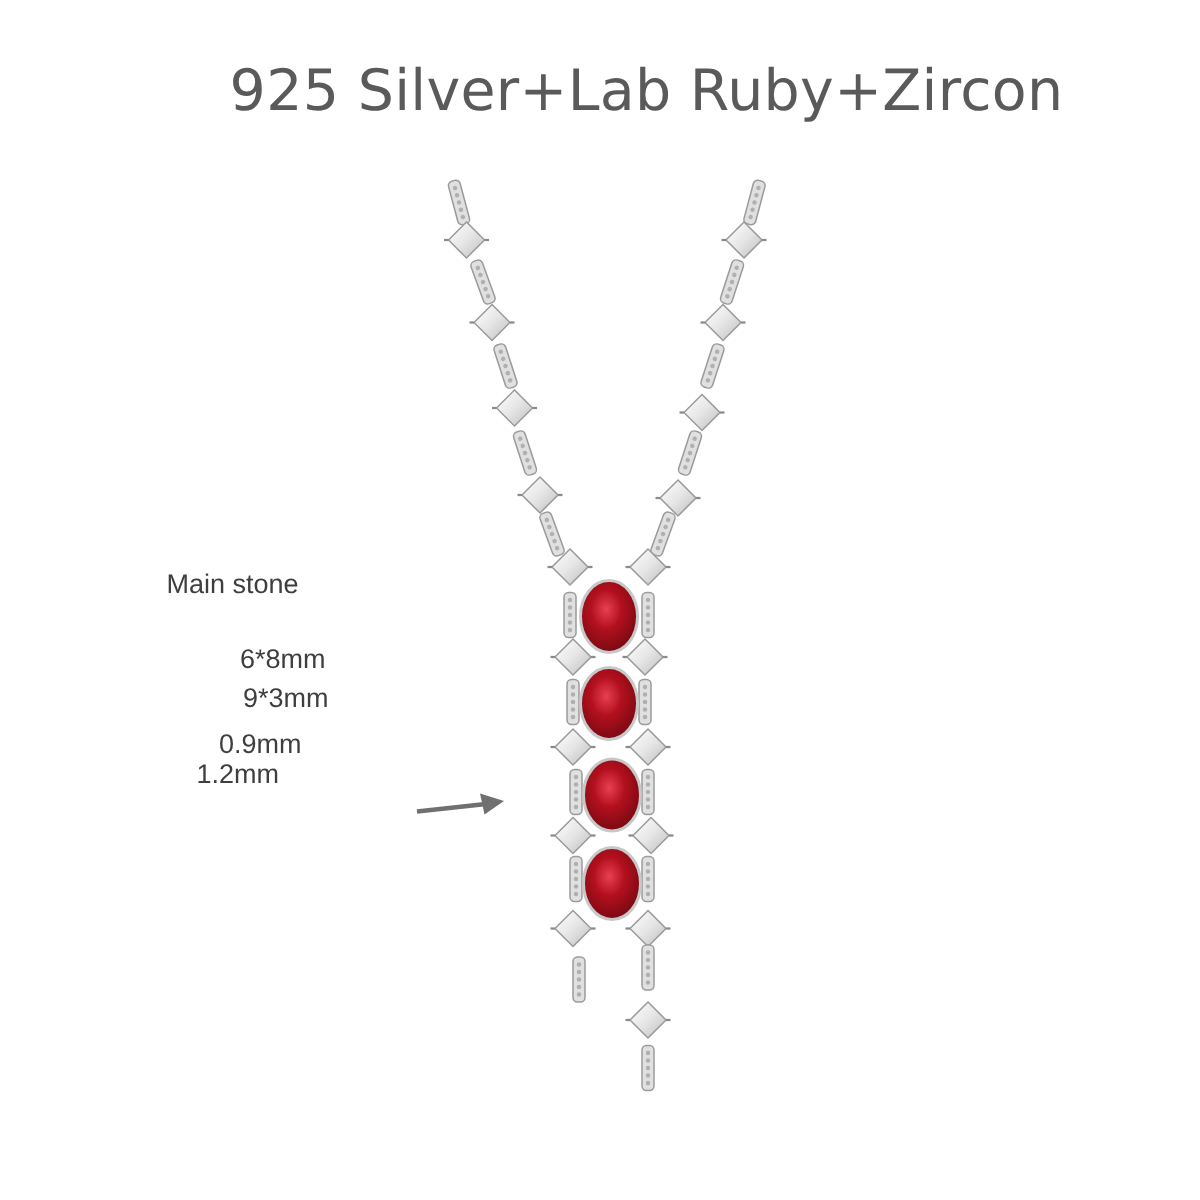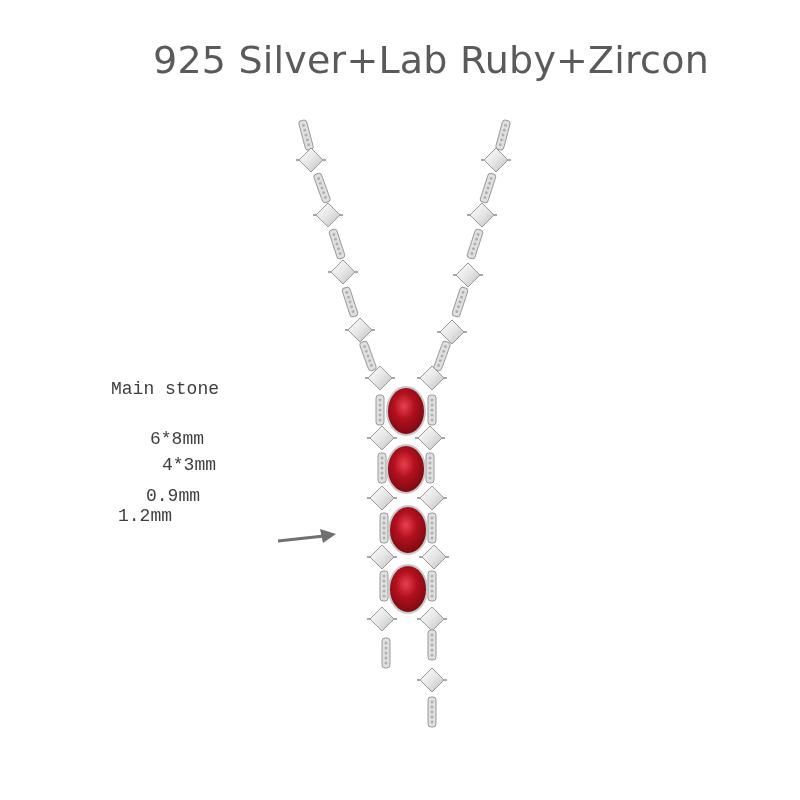--- a/index.html
+++ b/index.html
@@ -1,31 +1,31 @@
 <!DOCTYPE html>
 <html><head>
 <meta charset="utf-8">
 <style>
   html, body { margin: 0; padding: 0; }
   body { width: 800px; height: 800px; background: #ffffff; position: relative; overflow: hidden; font-family: "Liberation Sans", "DejaVu Sans", sans-serif; }
   .title { position: absolute; left: 0; top: 38px; width: 862px; text-align: center; font-size: 38px; color: #5a5a5a; letter-spacing: 0.2px; font-family: "DejaVu Sans", sans-serif; }
-  .spec { position: absolute; font-size: 18px; color: #3e3e3e; font-family: Liberation Mono, monospace; white-space: nowrap; }
+  .spec { position: absolute; font-size: 18px; color: #3e3e3e; font-family: Liberation Sans, sans-serif; white-space: nowrap; }
   .arrow { position: absolute; left: 276px; top: 526px; }
   .necklace { position: absolute; left: 0; top: 0; }
 </style>
 </head>
 <body>
 
 <div class="title">925 Silver+Lab Ruby+Zircon</div>
 
 <div class="spec" style="left:111px; top:379px;">Main stone</div>
-<div class="spec" style="left:150px; top:429px;">6*8mm</div>
-<div class="spec" style="left:162px; top:455px;">4*3mm</div>
+<div class="spec" style="left:160px; top:429px;">6*8mm</div>
+<div class="spec" style="left:162px; top:455px;">9*3mm</div>
 <div class="spec" style="left:146px; top:486px;">0.9mm</div>
-<div class="spec" style="left:118px; top:506px;">1.2mm</div>
+<div class="spec" style="left:131px; top:506px;">1.2mm</div>
 
 <svg class="arrow" width="64" height="24" viewBox="0 0 64 24">
   <line x1="2" y1="15" x2="48" y2="10" stroke="#707070" stroke-width="3"></line>
   <polygon points="44,3 60,8 47,17" fill="#707070"></polygon>
 </svg>
 
 <svg class="necklace" width="800" height="800" viewBox="0 0 800 800">
   <defs>
     <radialGradient id="ruby" cx="45%" cy="40%" r="60%">
       <stop offset="0%" stop-color="#e84050"></stop>

